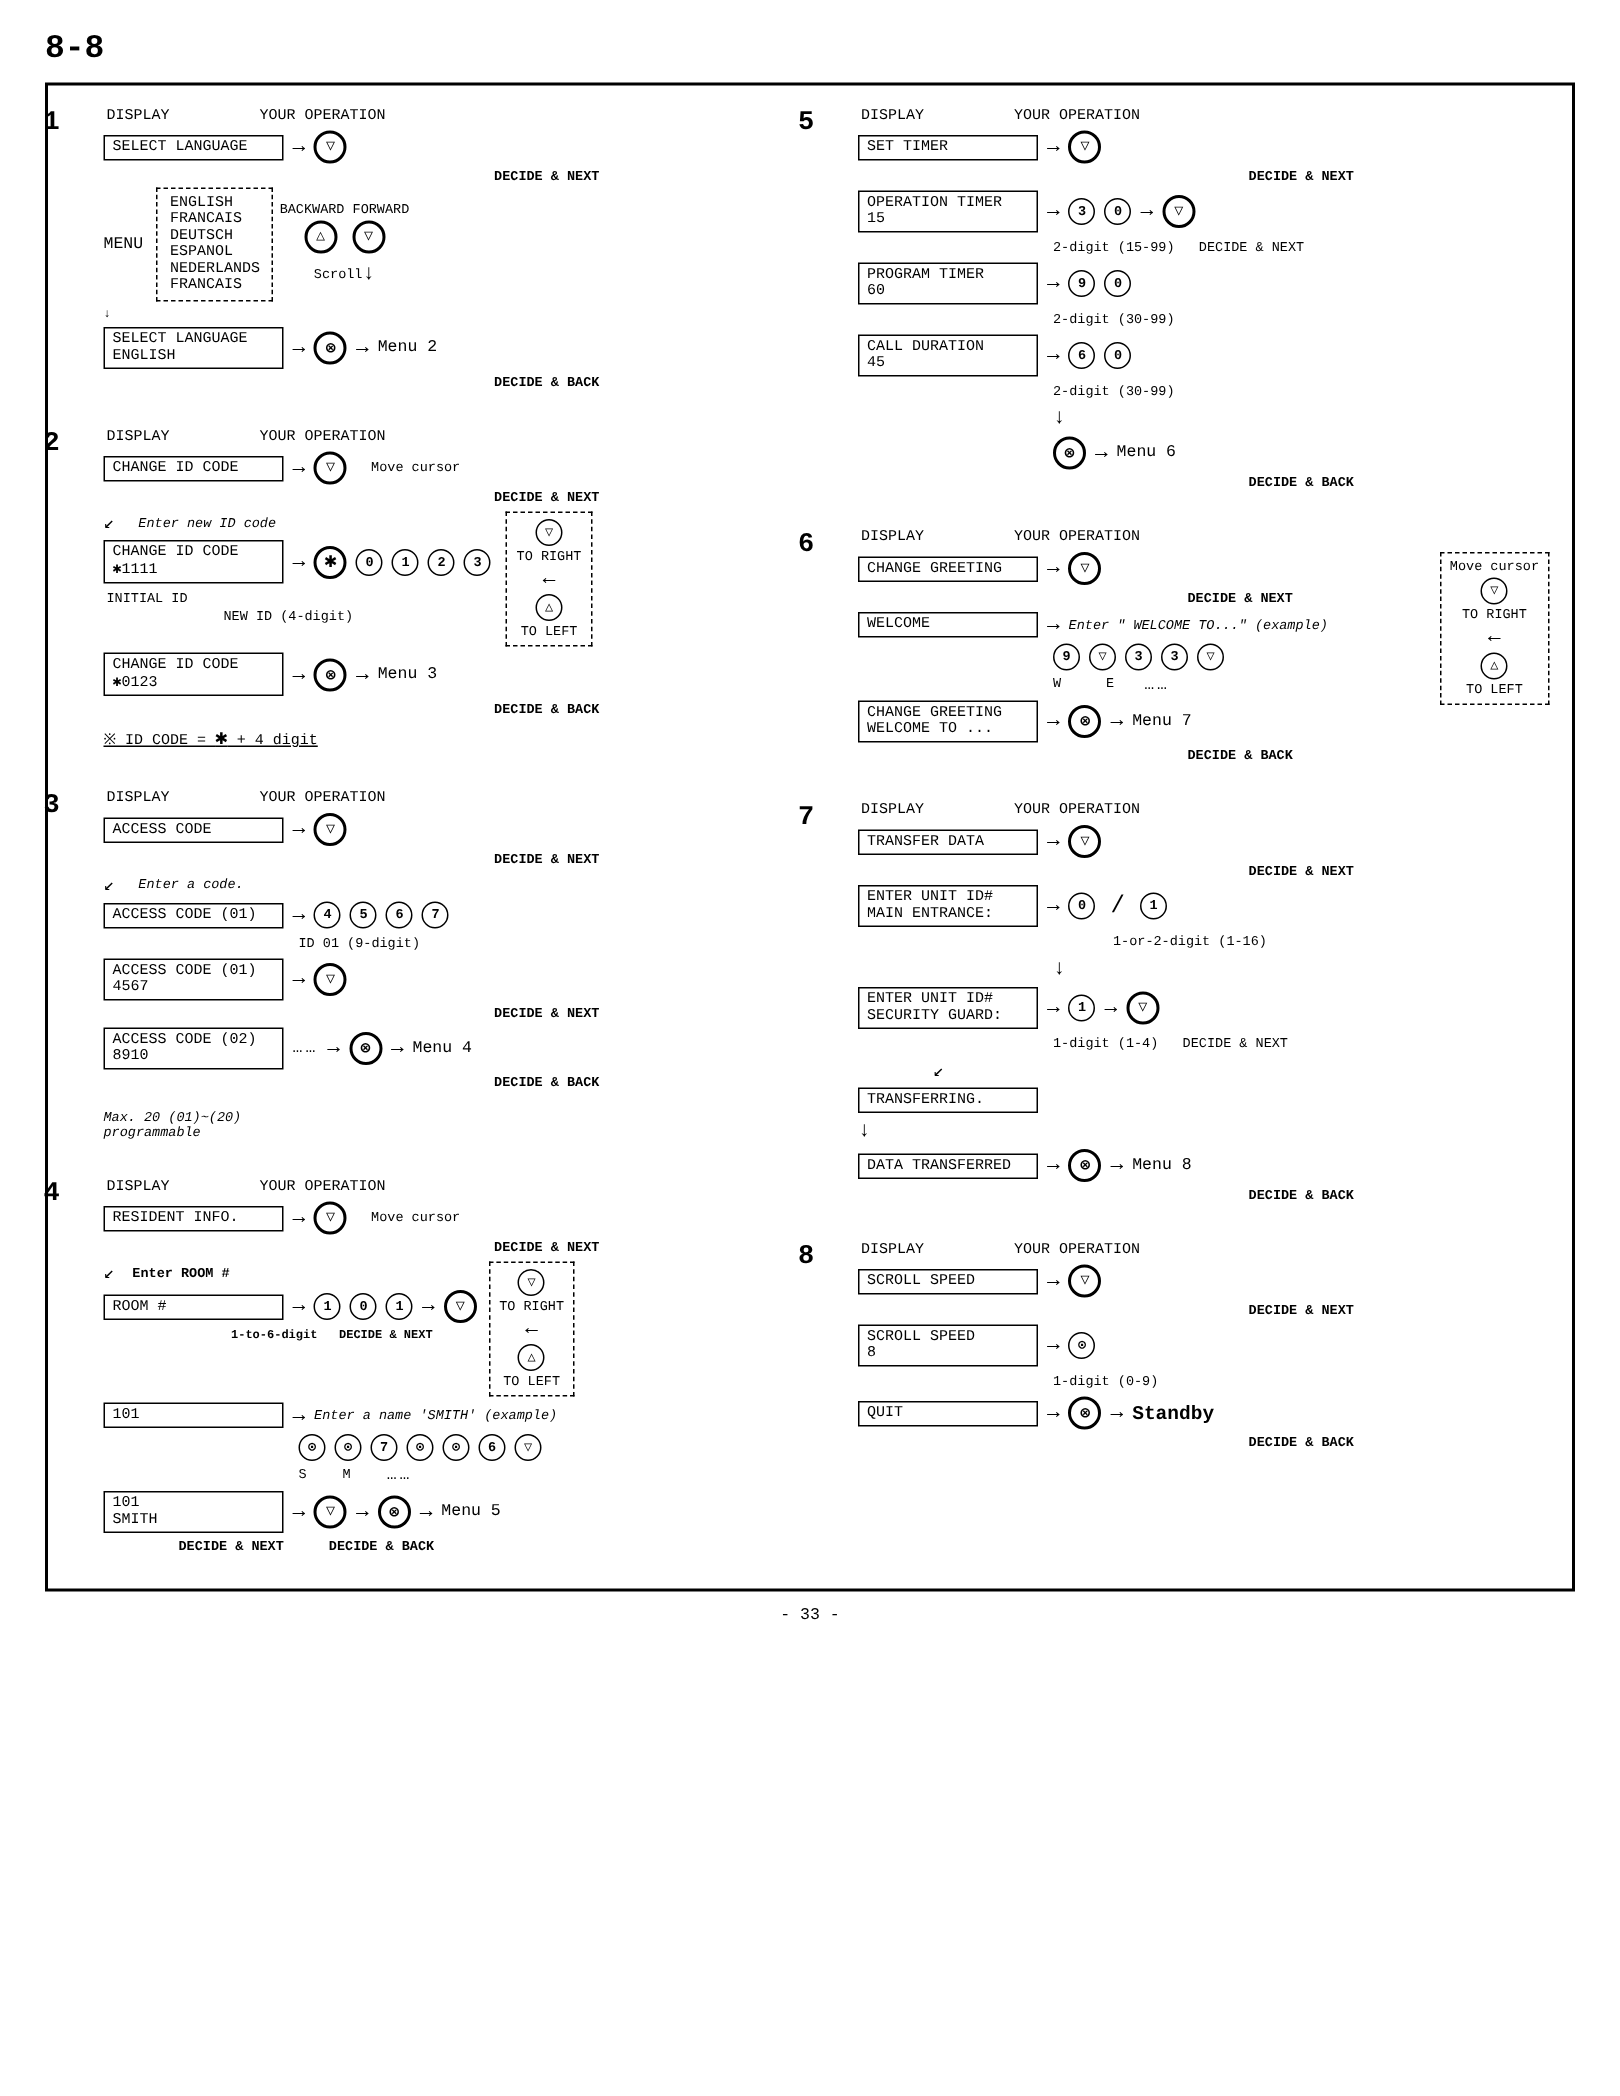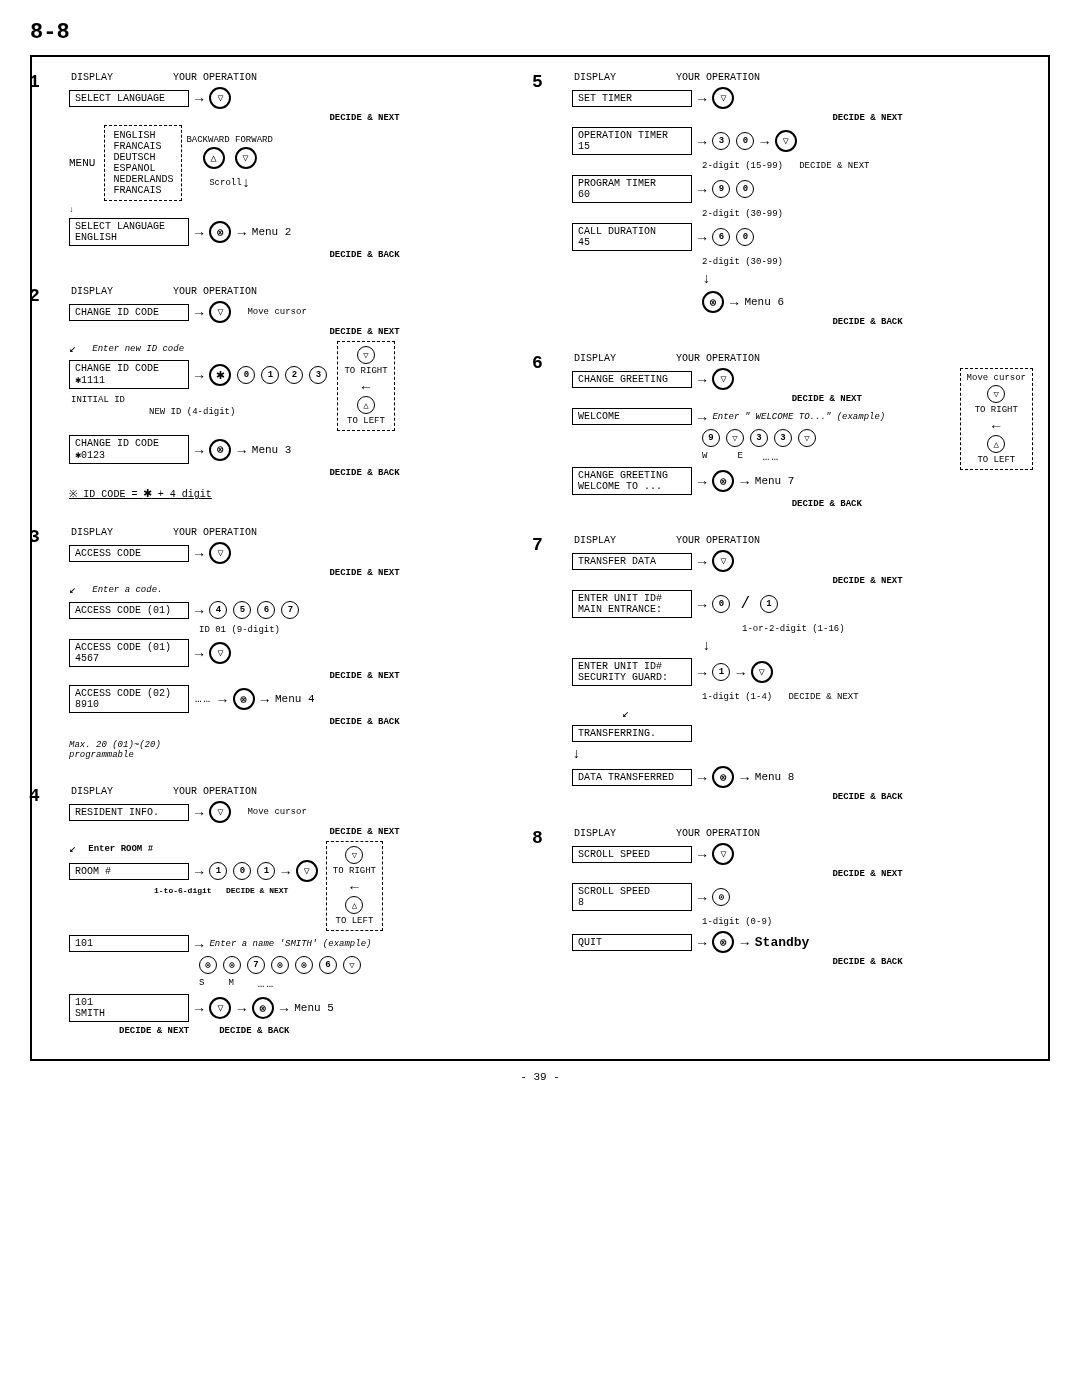--- a/index.html
+++ b/index.html
@@ -640,14 +640,14 @@
           <span style="font-size:13px;font-weight:bold;">Standby</span>
         </div>
         <div style="margin-left:130px;">
             <span class="decide-label">DECIDE &amp; BACK</span>
           </div>
       </div>
 
     </div>
 
   </div>
-  <div class="page-num">- 39 -</div>
+  <div class="page-num">- 33 -</div>
 </div>
 
 </body></html>

